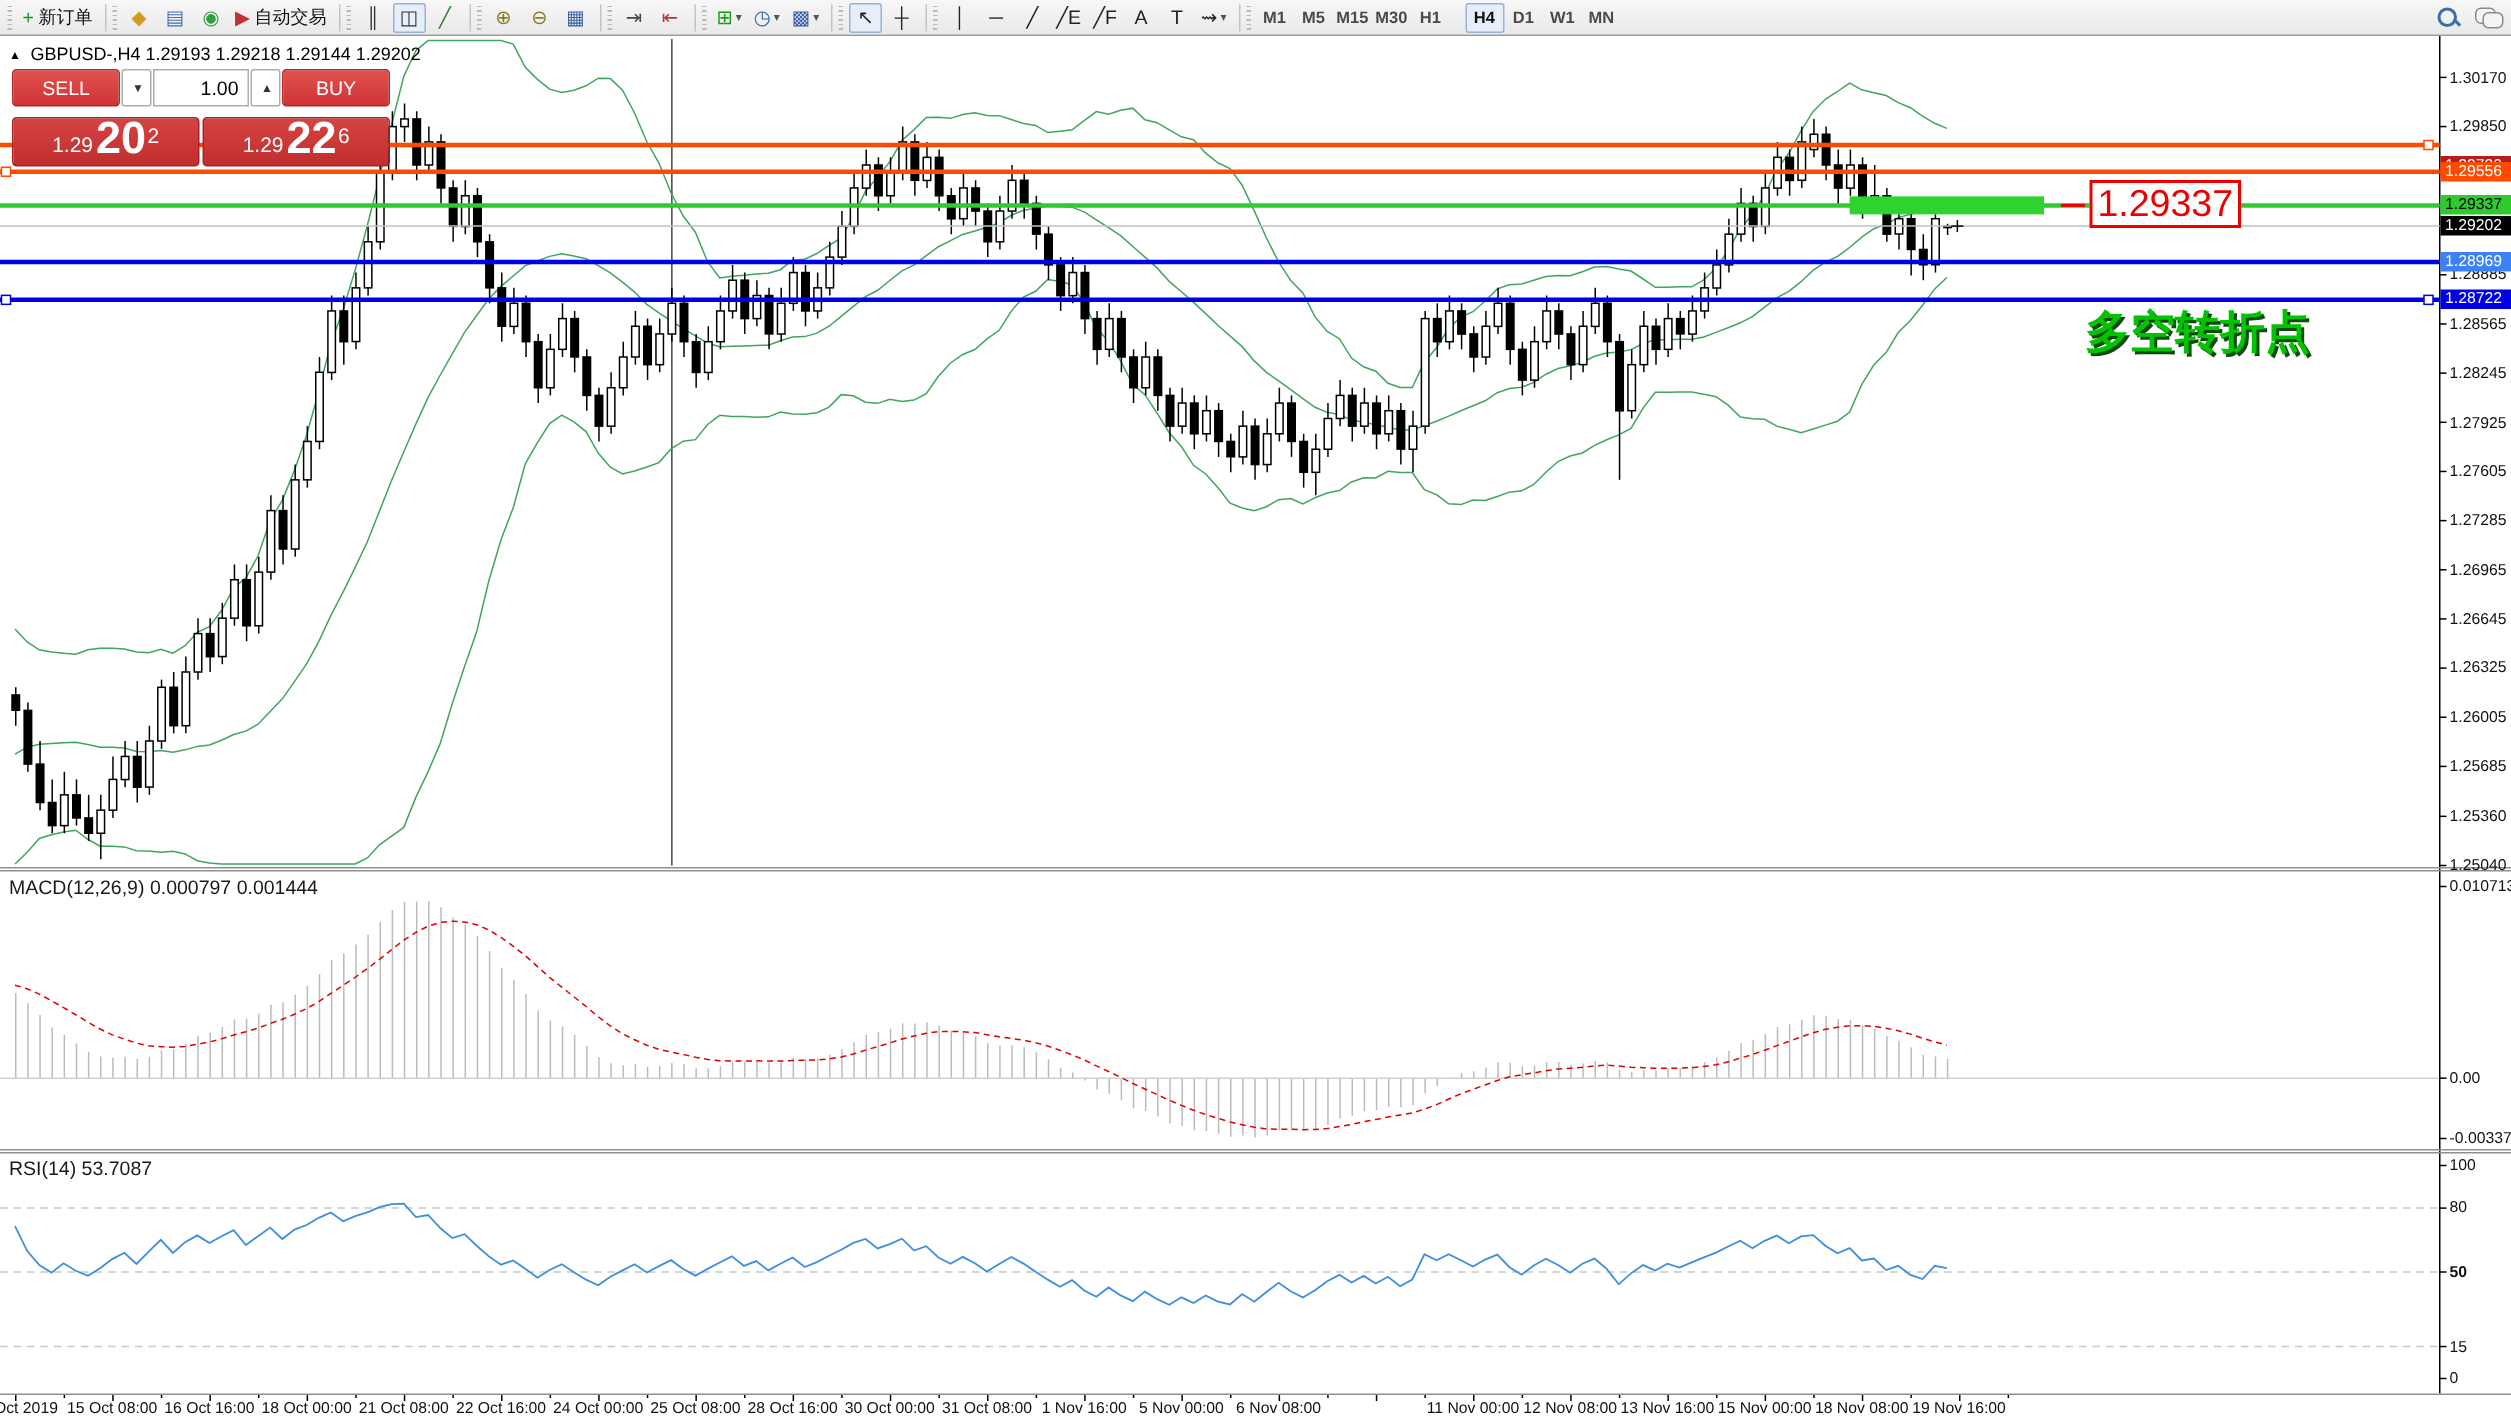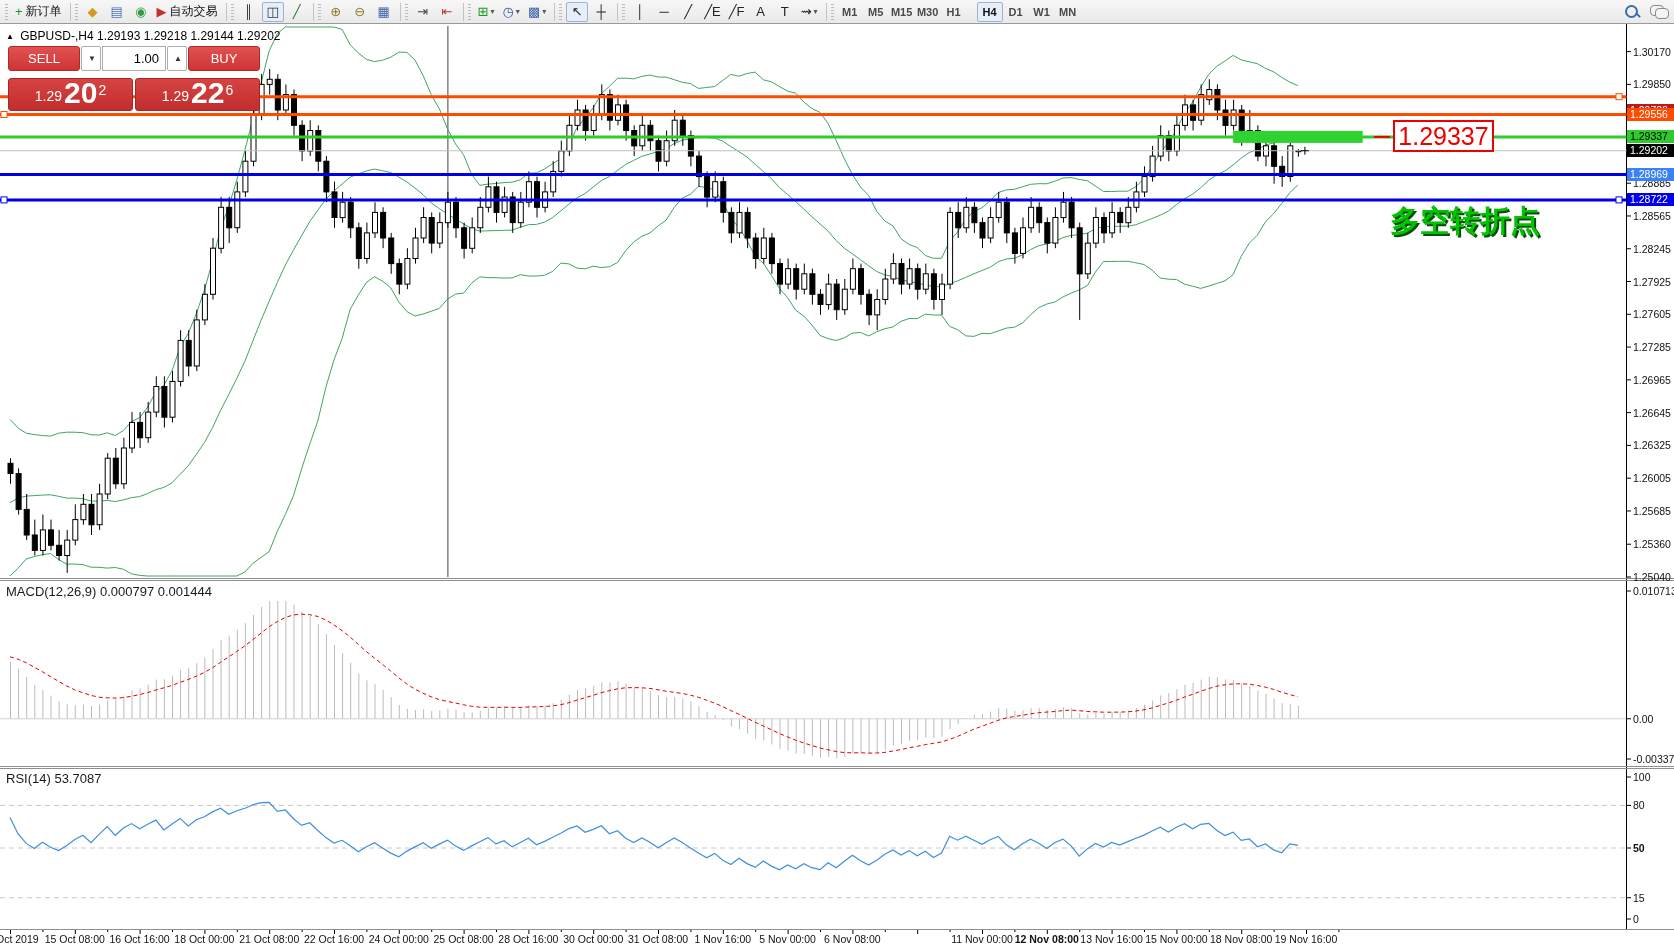--- a/index.html
+++ b/index.html
@@ -875,19 +875,19 @@
       <div class="ttick" style="top: 933px; left: 398.8px;">24 Oct 00:00</div>
       <div class="ttick" style="top: 933px; left: 463.6px;">25 Oct 08:00</div>
       <div class="ttick" style="top: 933px; left: 528.4px;">28 Oct 16:00</div>
       <div class="ttick" style="top: 933px; left: 593.2px;">30 Oct 00:00</div>
       <div class="ttick" style="top: 933px; left: 658px;">31 Oct 08:00</div>
       <div class="ttick" style="top: 933px; left: 722.8px;">1 Nov 16:00</div>
       <div class="ttick" style="top: 933px; left: 787.6px;">5 Nov 00:00</div>
       <div class="ttick" style="top: 933px; left: 852.4px;">6 Nov 08:00</div>
       <div class="ttick" style="top: 951px; left: 917.2px; margin-top: 32px;">7 Nov 16:00</div>
       <div class="ttick" style="top: 933px; left: 982px;">11 Nov 00:00</div>
-      <div class="ttick" style="top: 933px; left: 1046.8px; font-weight: bold;">12 Nov 08:00</div>
+      <div class="ttick" style="top: 933px; left: 1046.8px;">12 Nov 08:00</div>
       <div class="ttick" style="top: 933px; left: 1111.6px;">13 Nov 16:00</div>
       <div class="ttick" style="top: 933px; left: 1176.4px;">15 Nov 00:00</div>
       <div class="ttick" style="top: 933px; left: 1241.2px;">18 Nov 08:00</div>
       <div class="ttick" style="top: 933px; left: 1306px;">19 Nov 16:00</div>
     </div>
 </div>
 
 </body></html>

